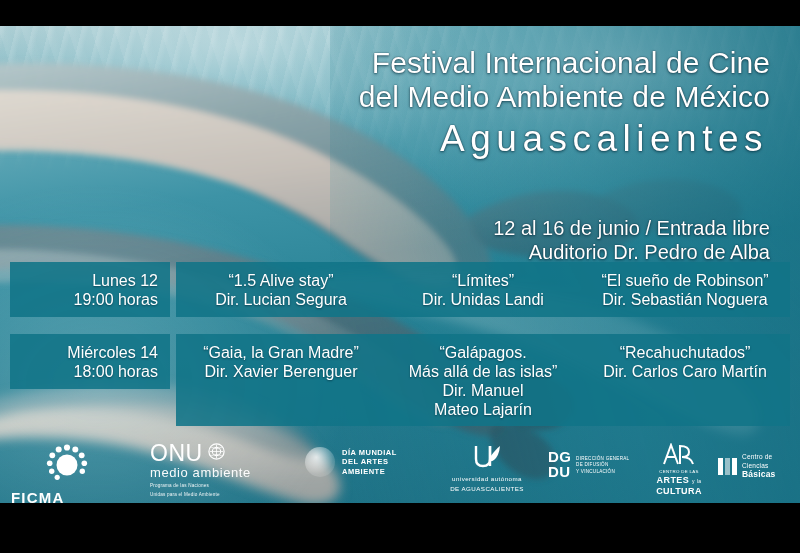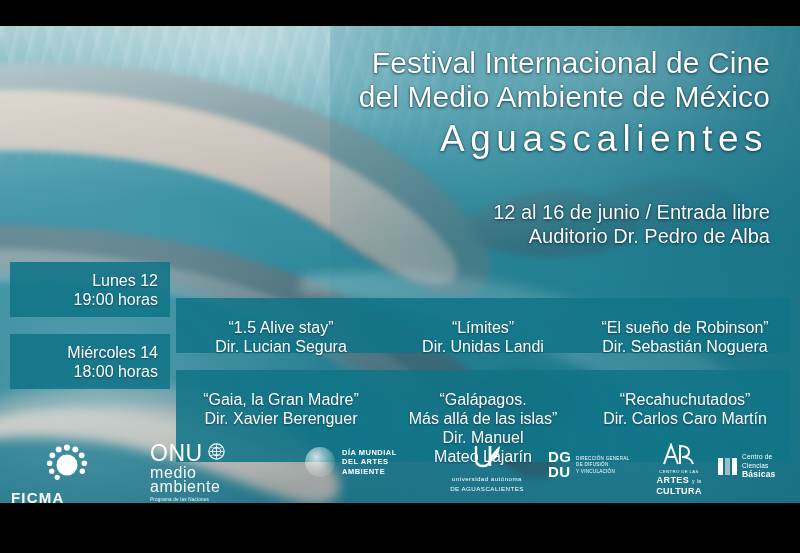--- a/index.html
+++ b/index.html
@@ -94,21 +94,21 @@
     font-weight:400;
     letter-spacing:5.5px;
     margin-top:2px;
     padding-right:2px;
     text-shadow:0 1px 3px rgba(0,40,55,.75), 0 0 1px rgba(0,30,45,.9);
     white-space:nowrap;
   }
 
   
   #meta {
-    position:absolute; right:30px; top:200px;
+    position:absolute; right:30px; top:216px;
     width:520px; text-align:right; z-index:20;
   }
   .meta-line {
     color:#fff;
     font-size:20px;
     line-height:24px;
     text-shadow:0 1px 3px rgba(0,40,55,.8), 0 0 1px rgba(0,30,45,.9);
     white-space:nowrap;
   }
 
@@ -131,22 +131,21 @@
   #row-0 .date-cell { height:55px; }
   #row-1 .date-cell { height:55px; }
 
   .date-cell .d-line { font-size:16px; line-height:19px; white-space:nowrap; }
 
   .films-cell {
     position:absolute; left:176px; top:0;
     width:614px;
     background:rgba(17,116,136,.88);
     display:flex;
-    padding:20px 4px 10px 4px;
-    margin-top:36px;
+    padding:9px 4px 10px 4px;
   }
   #row-0 .films-cell { height:55px; }
   #row-1 .films-cell { height:92px; }
 
   .film {
     flex:1 1 0;
     text-align:center;
     color:#fff;
     padding:0 4px;
     text-shadow:0 1px 2px rgba(0,35,50,.6);
@@ -167,21 +166,21 @@
   .ficma-mark { width:46px; height:46px; margin:0 auto; position:relative; }
   .ficma-txt {
     font-size:15px; font-weight:bold; letter-spacing:1.2px;
     margin-top:2px; color:#fff;
   }
 
   
   #logo-onu { left:150px; top:4px; width:120px; }
   .onu-top { display:flex; align-items:center; gap:5px; }
   .onu-word { font-size:23px; font-weight:normal; letter-spacing:.5px; line-height:24px; }
-  .onu-sub { font-size:16px; letter-spacing:.6px; line-height:14px; margin-top:1px; opacity:.97; }
+  .onu-sub { font-size:13px; letter-spacing:.6px; line-height:14px; margin-top:1px; opacity:.97; }
   .onu-fine { font-size:4.6px; line-height:6px; letter-spacing:.2px; margin-top:3px; opacity:.92; }
 
   
   #logo-dma { left:305px; top:10px; width:110px; display:flex; align-items:center; gap:7px; }
   .dma-globe {
     width:30px; height:30px; border-radius:50%;
     background:radial-gradient(circle at 38% 34%, rgba(255,255,255,.78), rgba(255,255,255,.18) 62%, rgba(255,255,255,.05) 100%);
     flex:0 0 auto;
   }
   .dma-txt { font-size:7.5px; font-weight:bold; line-height:9.5px; letter-spacing:.5px; }

